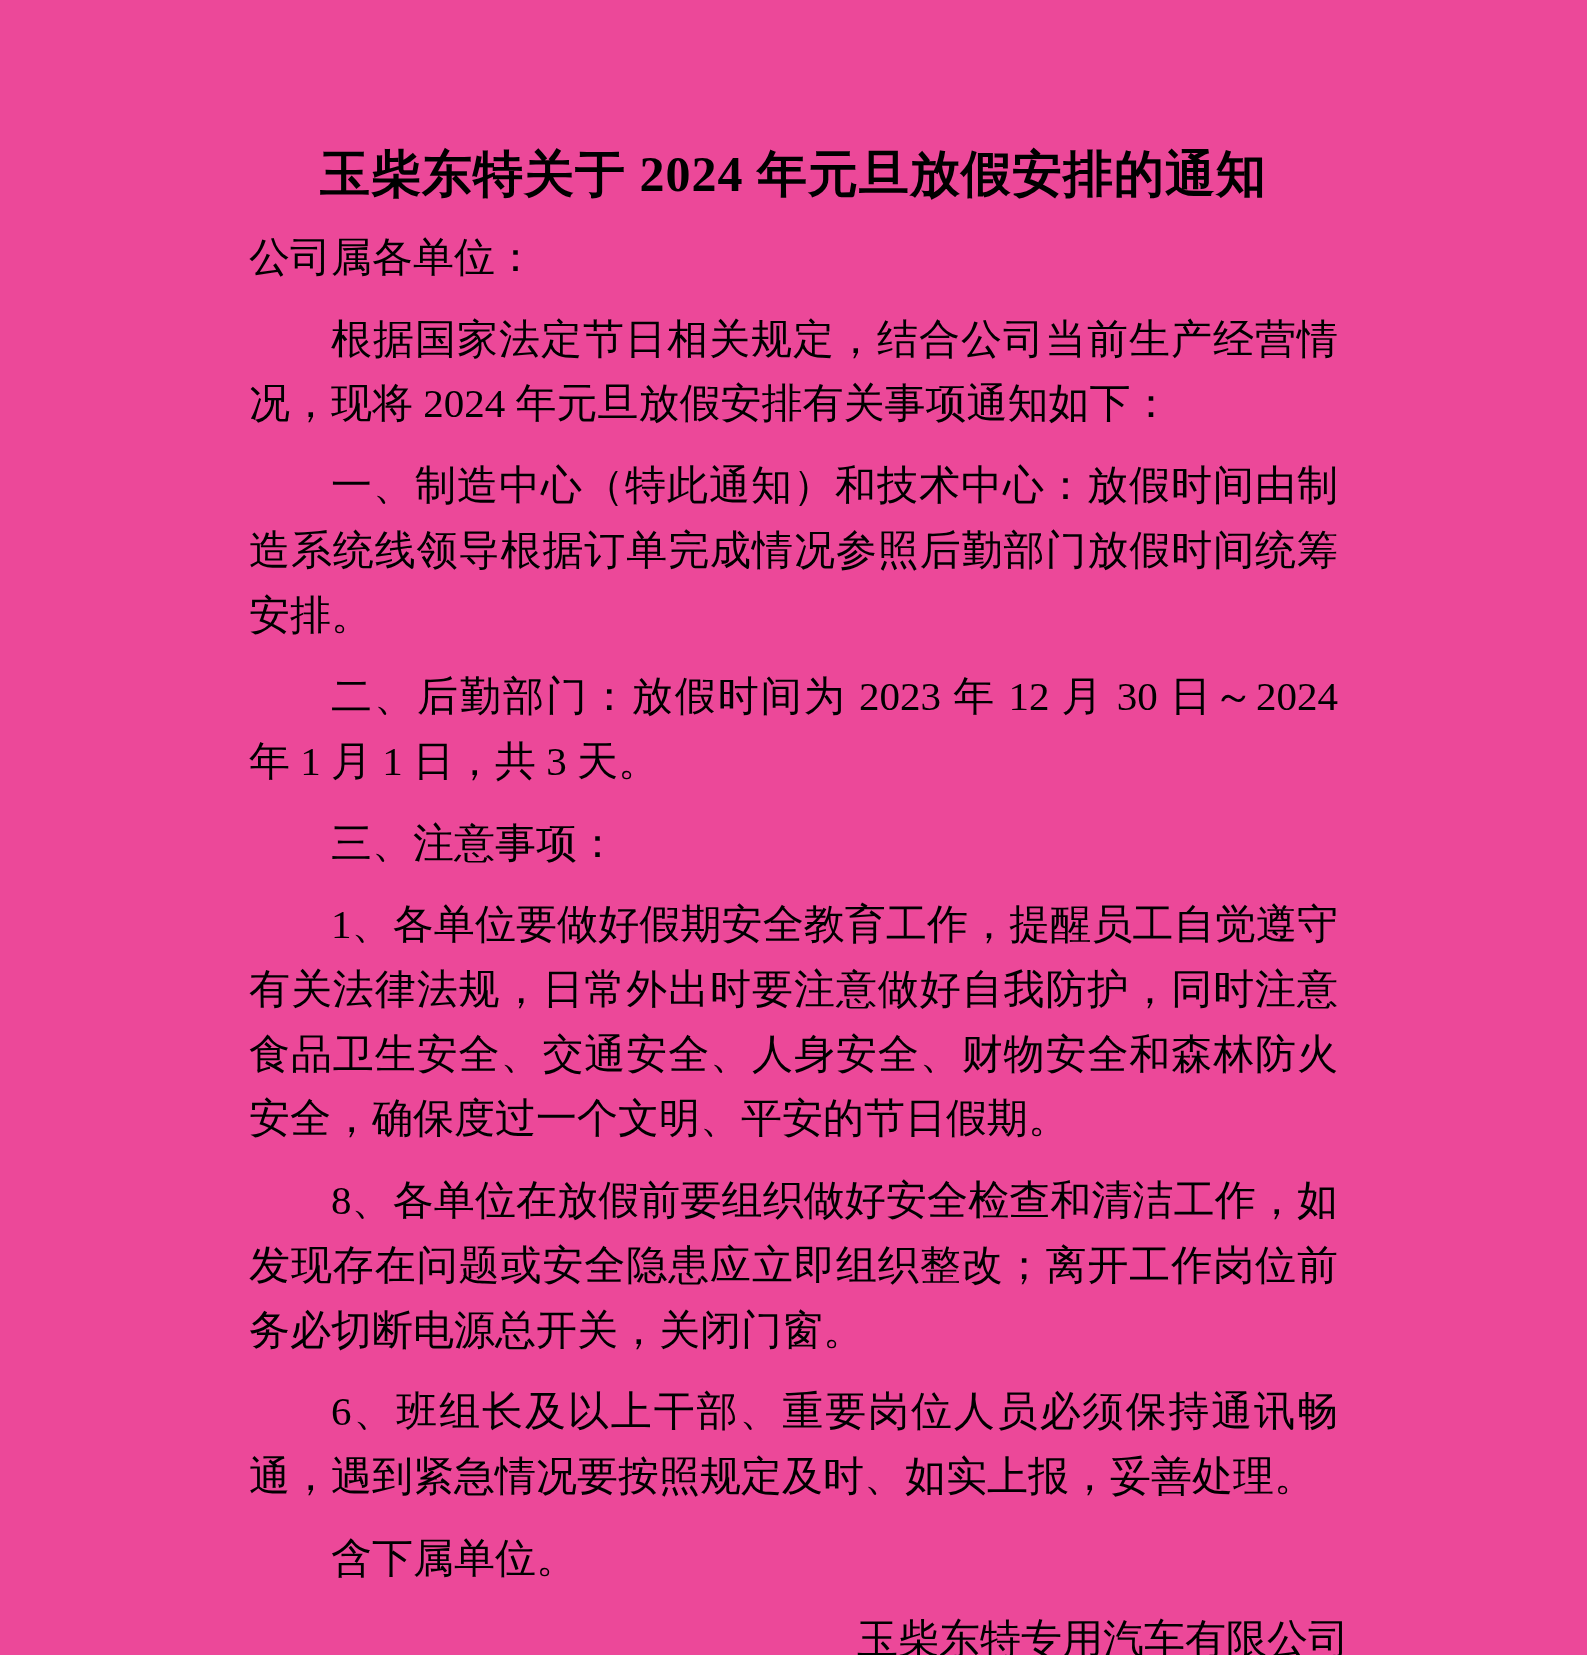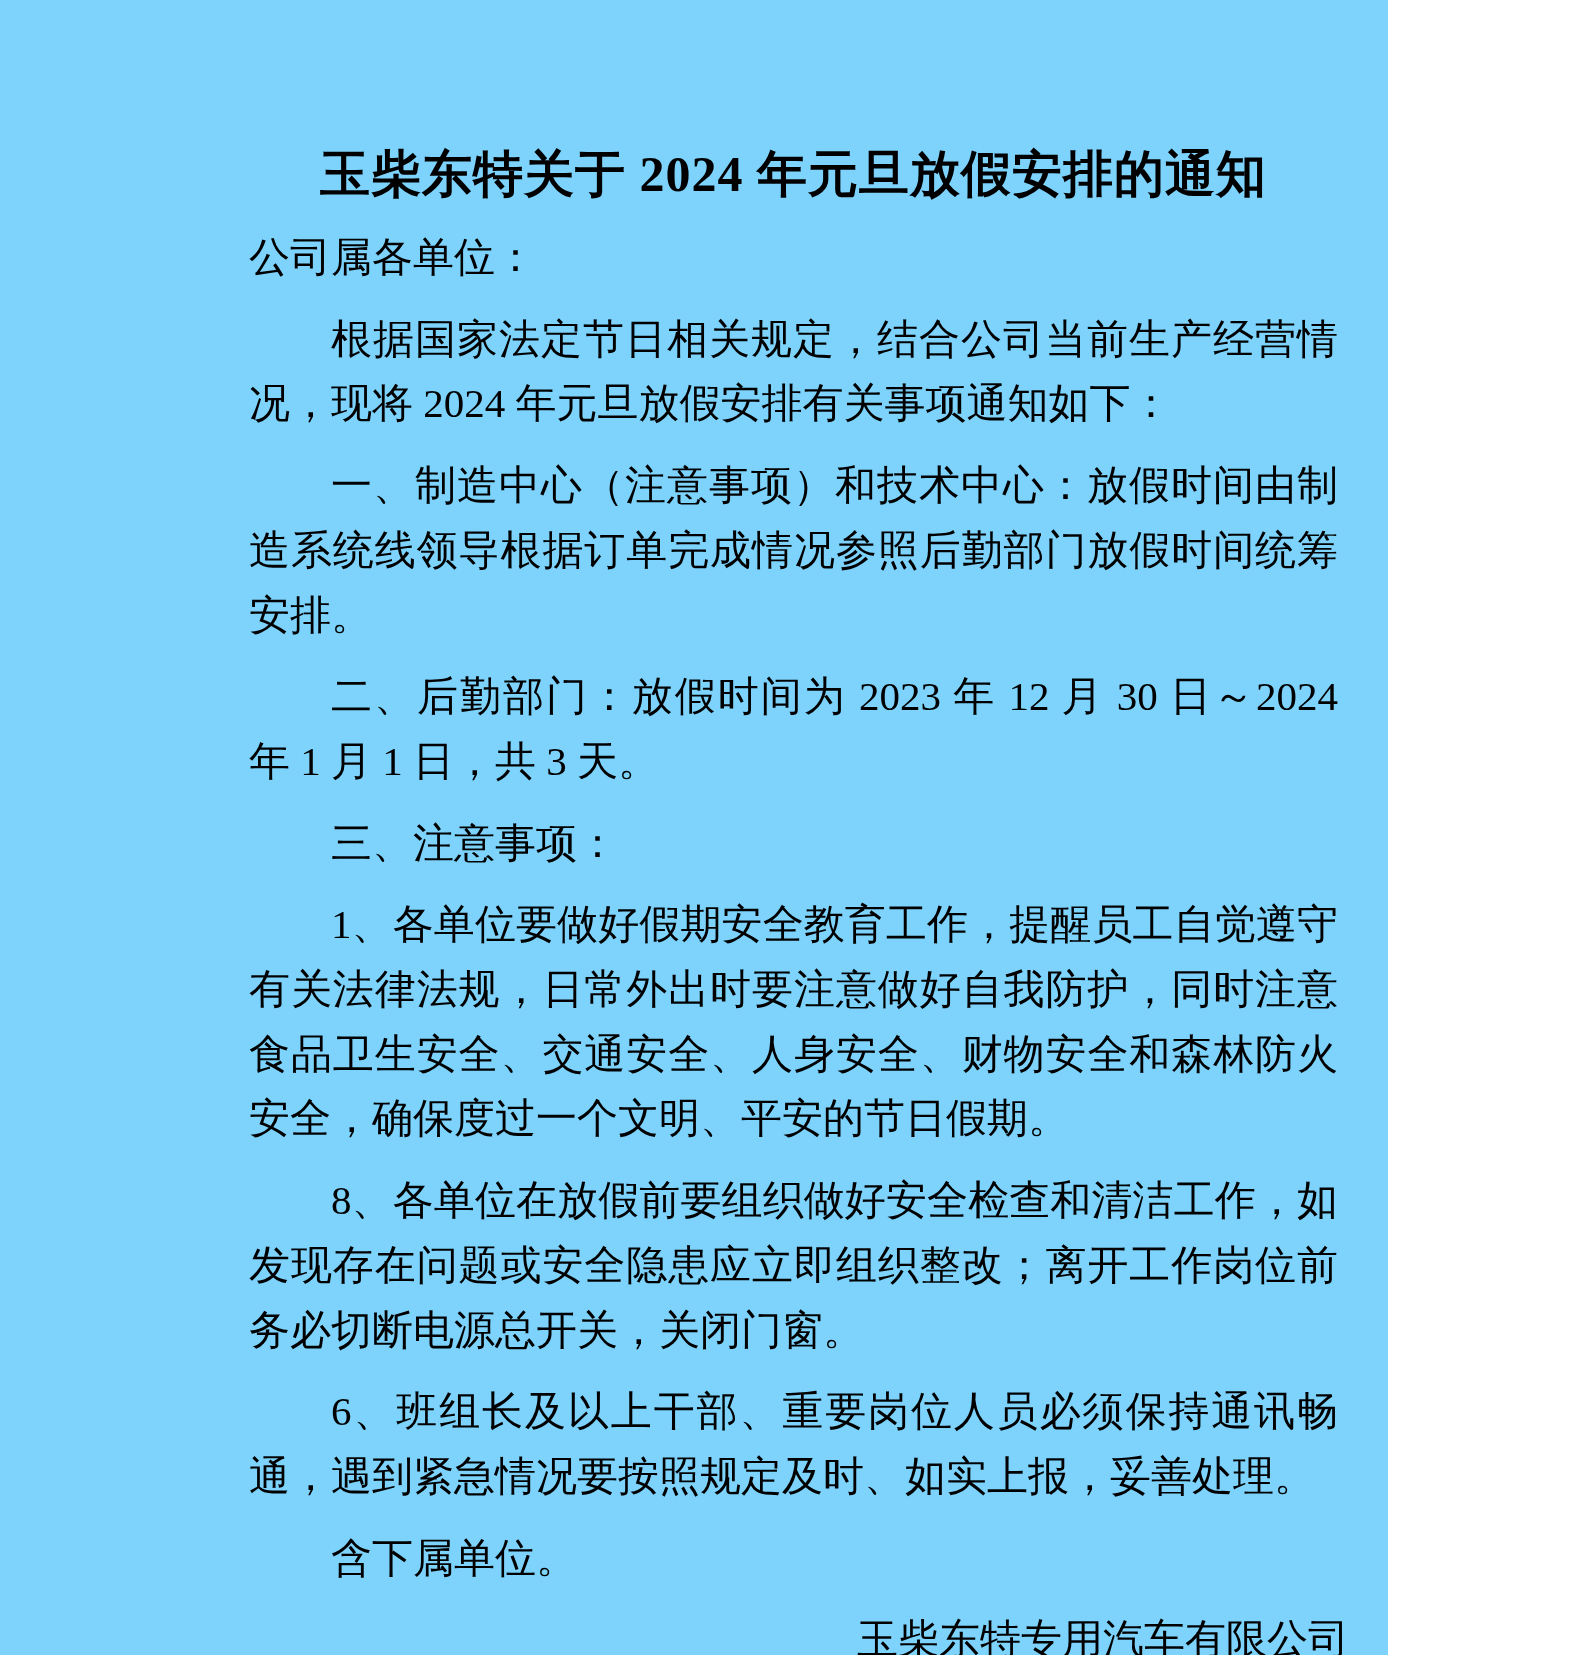--- a/index.html
+++ b/index.html
@@ -4,23 +4,23 @@
 <style>
   html, body {
     margin: 0;
     padding: 0;
     background: #ffffff;
     color: #000000;
     font-family: "Liberation Serif", "DejaVu Serif", serif;
   }
   .page {
     position: relative;
-    width: 1388px;
+    width: 1587px;
     height: 1655px;
-    background: #7dd3fc;
+    background: #ec4899;
     overflow: hidden;
   }
   .doc {
     position: absolute;
     left: 232px;
     top: 140px;
     width: 1123px;
   }
   .title {
     font-size: 50px;
@@ -60,21 +60,21 @@
 <body>
 
 <div class="page">
   <div class="doc">
     <h1 class="title">玉柴东特关于 2024 年元旦放假安排的通知</h1>
 
     <p class="para salutation">公司属各单位：</p>
 
     <p class="para">根据国家法定节日相关规定，结合公司当前生产经营情况，现将 2024 年元旦放假安排有关事项通知如下：</p>
 
-    <p class="para">一、制造中心（注意事项）和技术中心：放假时间由制造系统线领导根据订单完成情况参照后勤部门放假时间统筹安排。</p>
+    <p class="para">一、制造中心（特此通知）和技术中心：放假时间由制造系统线领导根据订单完成情况参照后勤部门放假时间统筹安排。</p>
 
     <p class="para">二、后勤部门：放假时间为 2023 年 12 月 30 日～2024 年 1 月 1 日，共 3 天。</p>
 
     <p class="para">三、注意事项：</p>
 
     <p class="para">1、各单位要做好假期安全教育工作，提醒员工自觉遵守有关法律法规，日常外出时要注意做好自我防护，同时注意食品卫生安全、交通安全、人身安全、财物安全和森林防火安全，确保度过一个文明、平安的节日假期。</p>
 
     <p class="para">8、各单位在放假前要组织做好安全检查和清洁工作，如发现存在问题或安全隐患应立即组织整改；离开工作岗位前务必切断电源总开关，关闭门窗。</p>
 
     <p class="para">6、班组长及以上干部、重要岗位人员必须保持通讯畅通，遇到紧急情况要按照规定及时、如实上报，妥善处理。</p>

